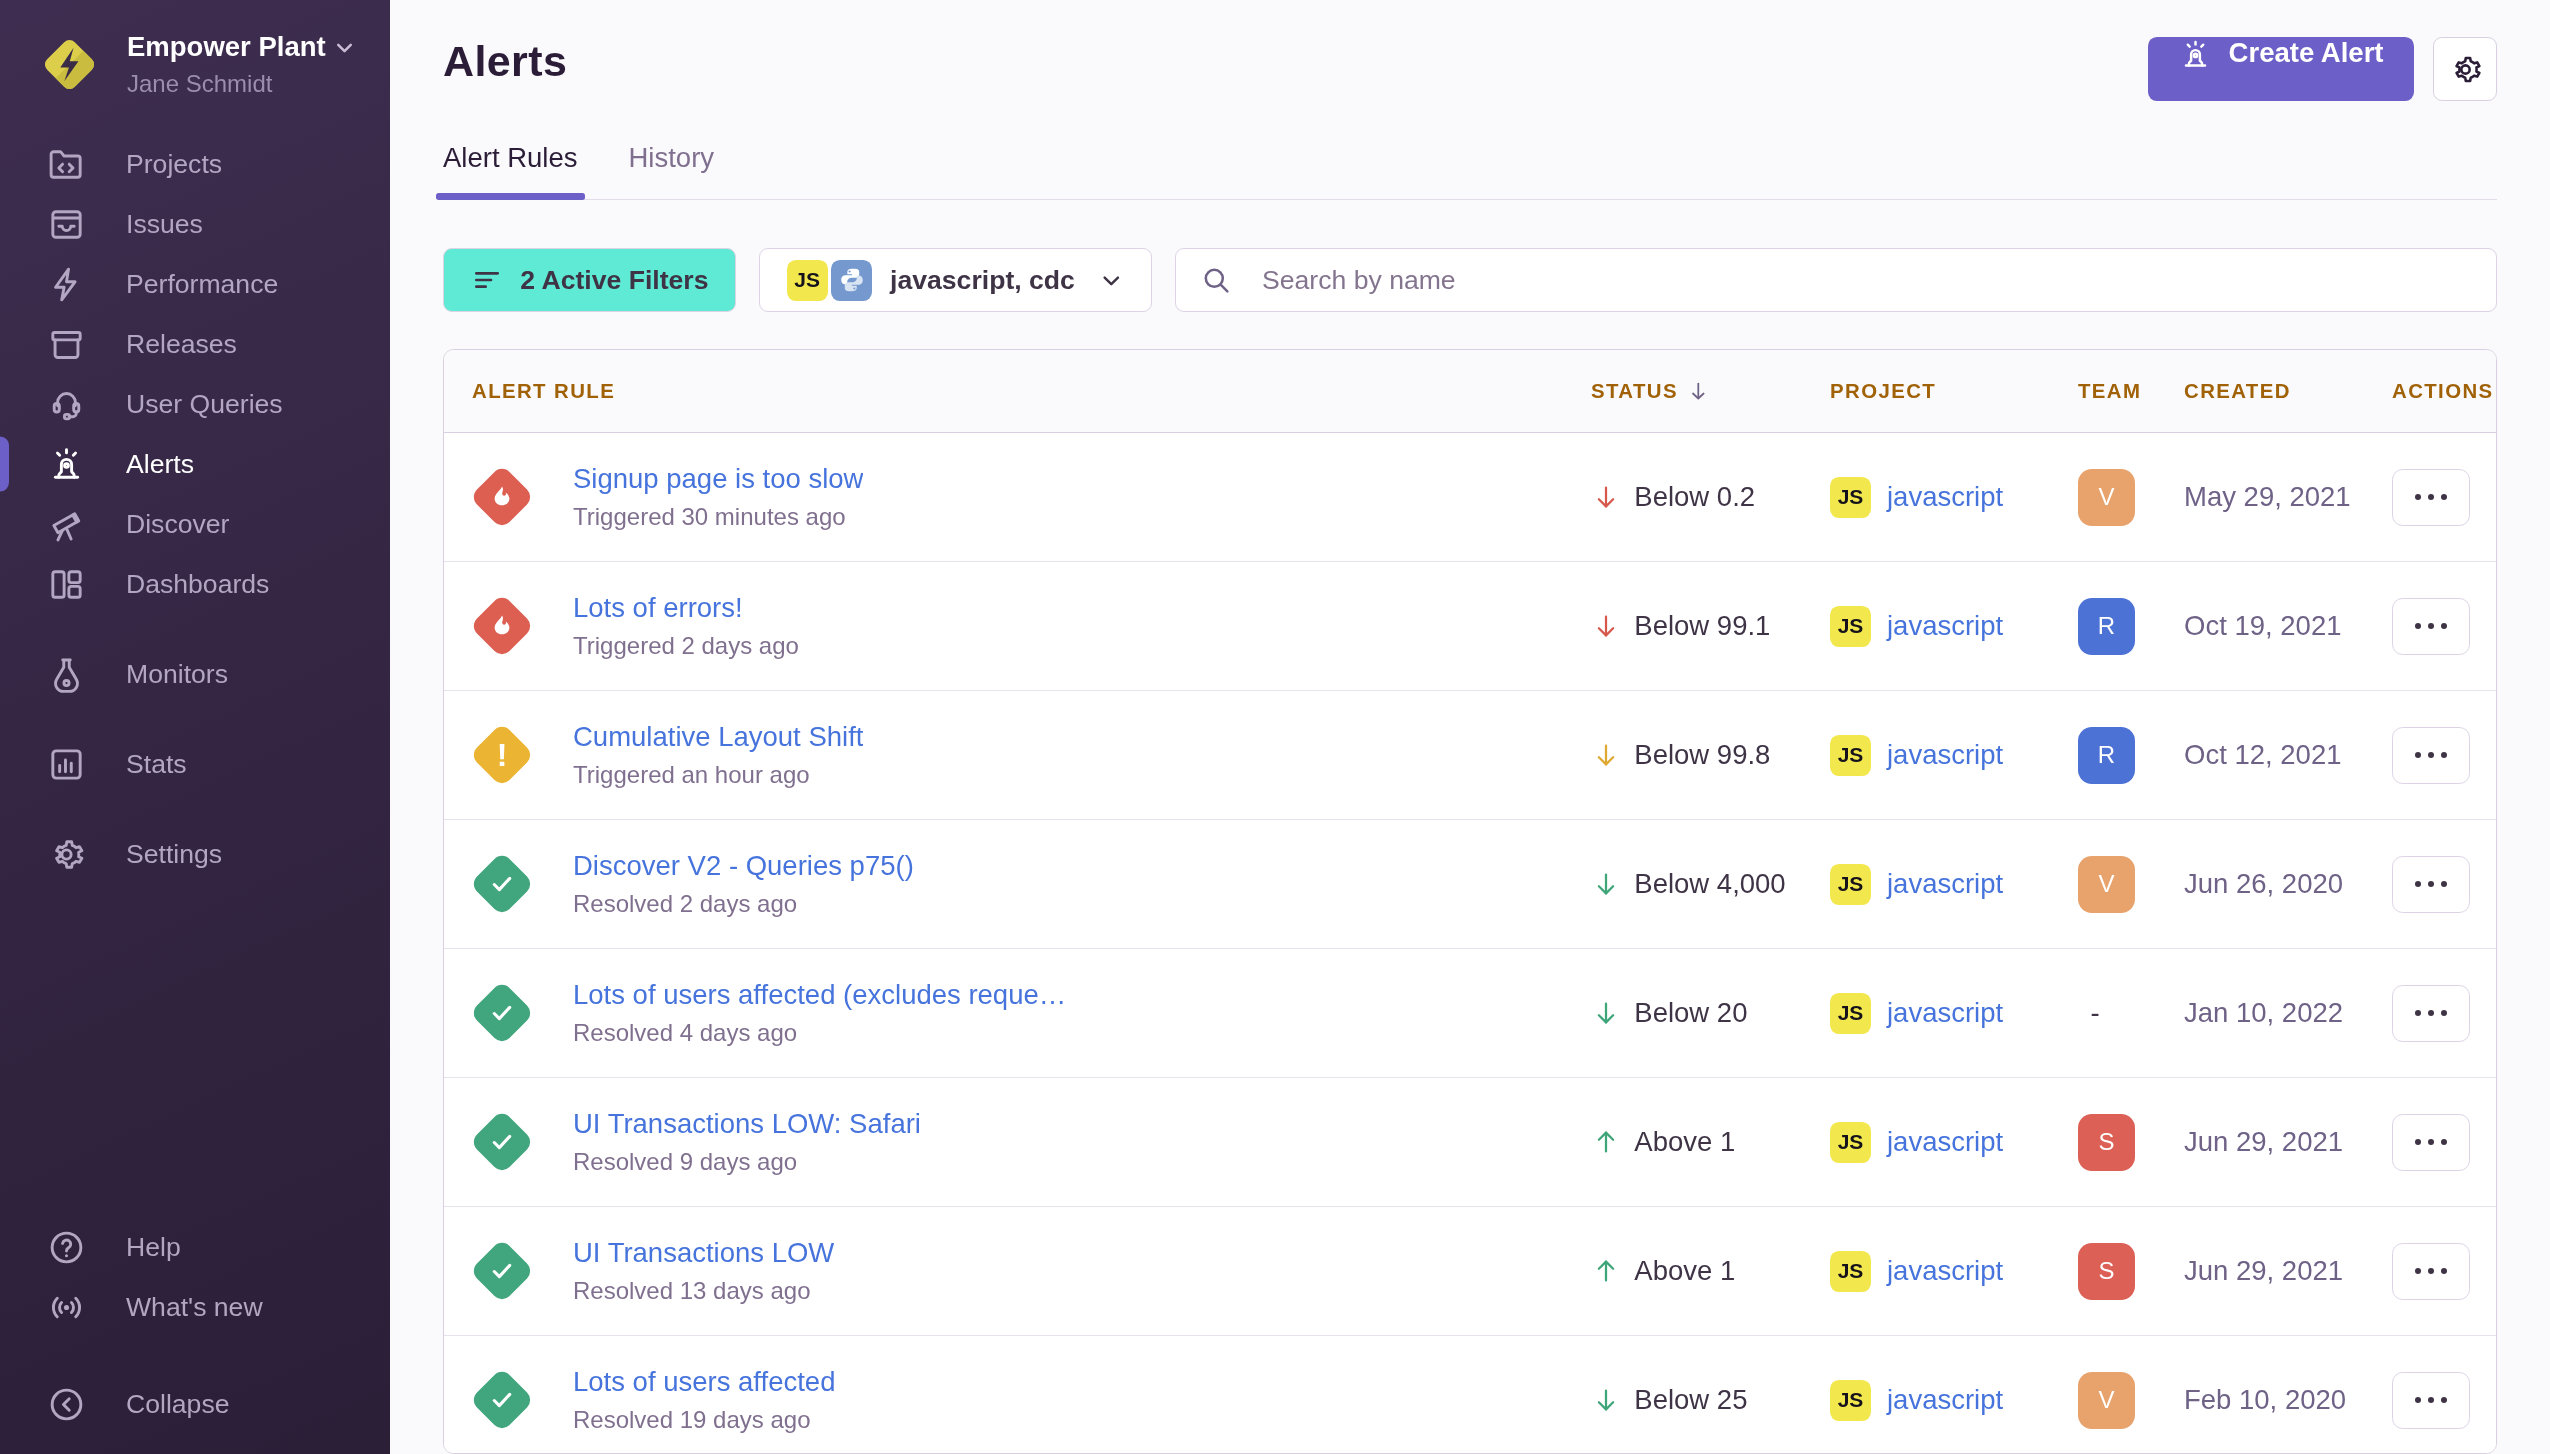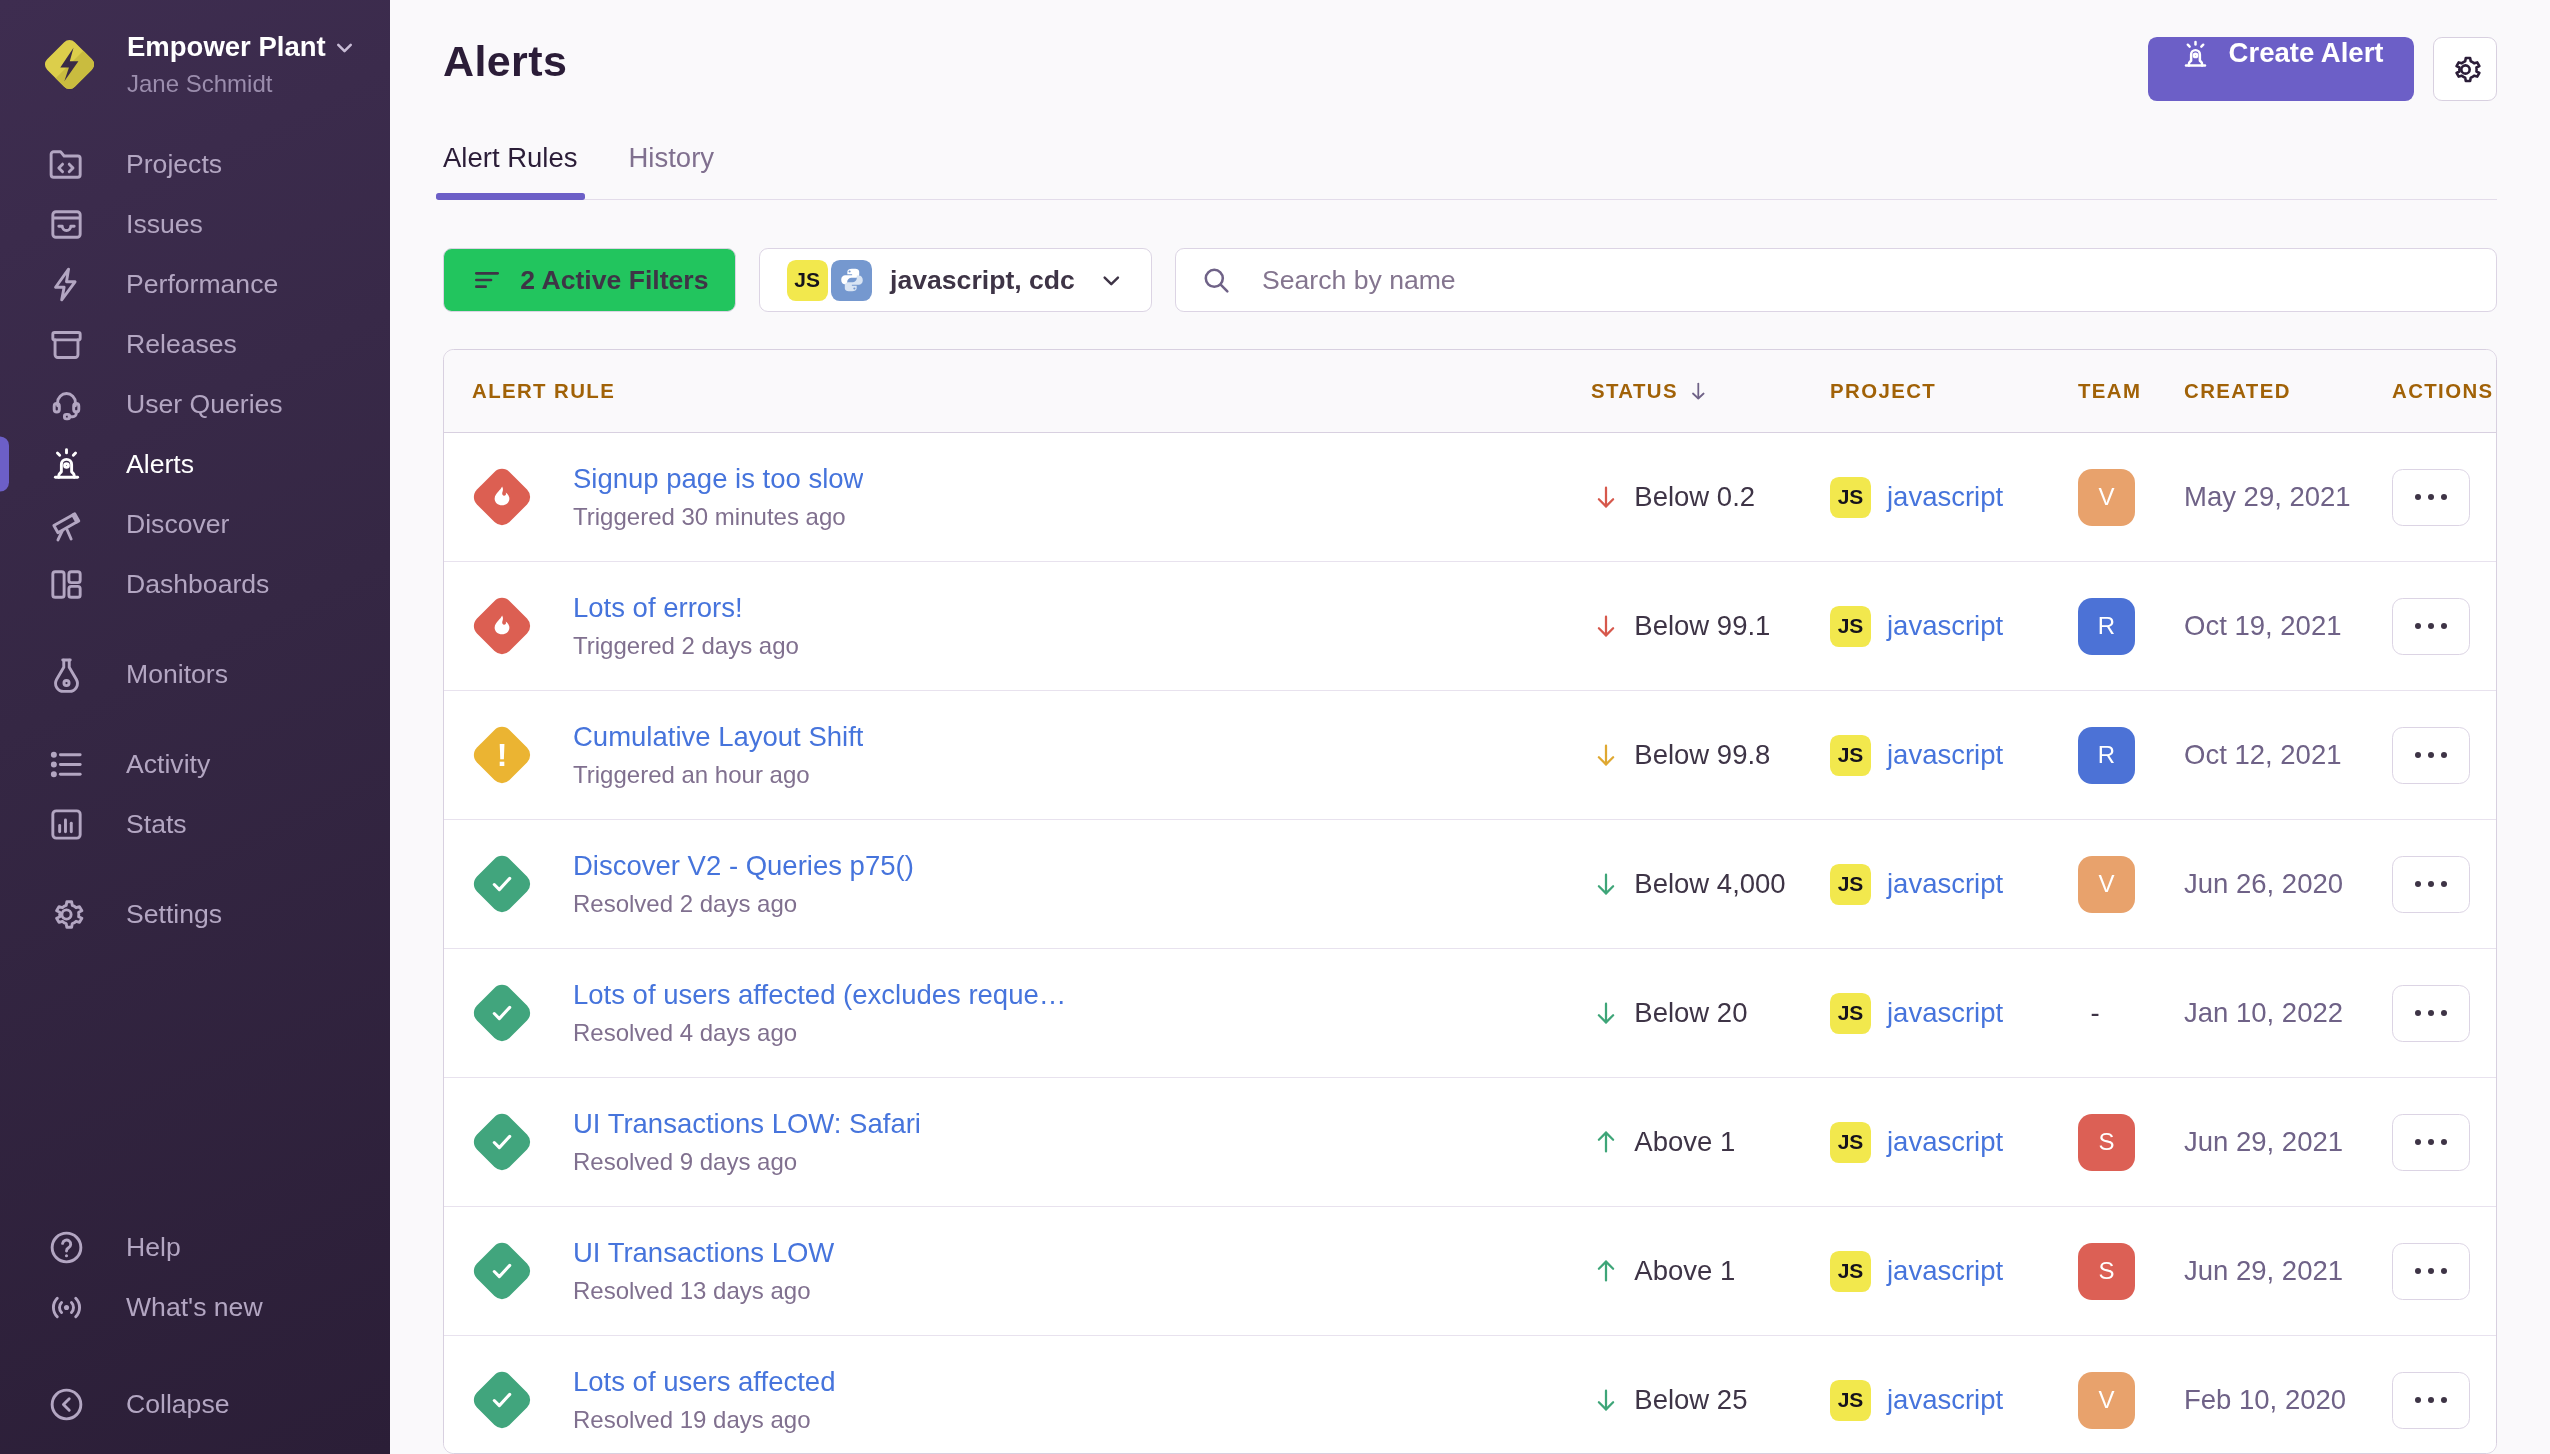--- a/index.html
+++ b/index.html
@@ -64,21 +64,21 @@
   .tab.active::after {
     content: ""; position: absolute; left: -7px; right: -7px; bottom: -0.9px; height: 7px;
     background: #6C5FC7; border-radius: 2.7px;
   }
 
   .filter-row { display: flex; margin-top: 48px; gap: 23px; }
   .chip {
     height: 64px; display: flex; align-items: center; gap: 17.7px;
     border: 0.9px solid #DCD4E4; border-radius: 8.9px; padding: 0 26.6px;
     font-size: 26.6px; font-weight: 600; color: #3E3446; cursor: pointer;
-    background: #22c55e; font-family: inherit; white-space: nowrap;
+    background: #5eead4; font-family: inherit; white-space: nowrap;
   }
   .chip.white { background: #FFFFFF; }
   .badge-js {
     width: 41px; height: 41px; border-radius: 8.9px; background: #F2E84D; color: #15121C;
     font-weight: 800; font-size: 21px; display: flex; align-items: center; justify-content: center;
     position: relative; z-index: 2; flex-shrink: 0;
   }
   .badge-py {
     width: 41px; height: 41px; border-radius: 8.9px; background: #7598CF;
     margin-left: -14px; position: relative; z-index: 1;
@@ -256,33 +256,20 @@
             <svg viewBox="0 0 24 24" fill="none" stroke="currentColor" stroke-width="1.7" stroke-linecap="round" stroke-linejoin="round">
               <path d="M9.8 3.5h4.4"></path>
               <path d="M10.4 3.7v4l-4.2 7.2a4.7 4.7 0 0 0 4.1 7h3.4a4.7 4.7 0 0 0 4.1-7l-4.2-7.2v-4"></path>
               <circle cx="12" cy="17" r="1.5"></circle>
             </svg>
           </span>
           <span class="nav-label">Monitors</span>
         </div>
       </nav>
       <nav class="nav-group">
-        <div class="nav-item">
-          <span class="nav-icon">
-            <svg viewBox="0 0 24 24" fill="none" stroke="currentColor" stroke-width="1.7" stroke-linecap="round" stroke-linejoin="round">
-              <path d="M8.4 6.3h11.6"></path>
-              <path d="M8.4 12h11.6"></path>
-              <path d="M8.4 17.7h11.6"></path>
-              <circle cx="4.6" cy="6.3" r=".9" fill="currentColor"></circle>
-              <circle cx="4.6" cy="12" r=".9" fill="currentColor"></circle>
-              <circle cx="4.6" cy="17.7" r=".9" fill="currentColor"></circle>
-            </svg>
-          </span>
-          <span class="nav-label">Activity</span>
-        </div>
         <div class="nav-item">
           <span class="nav-icon">
             <svg viewBox="0 0 24 24" fill="none" stroke="currentColor" stroke-width="1.7" stroke-linecap="round" stroke-linejoin="round">
               <rect x="4" y="4" width="16" height="16" rx="2"></rect>
               <path d="M8 16.2v-3.6"></path>
               <path d="M11.4 16.2V9.4"></path>
               <path d="M14.8 16.2v-5"></path>
               <path d="M17 16.2V7.8" stroke-width="0"></path>
               <path d="M8 16.2h8.8" stroke-width="0"></path>
             </svg>

